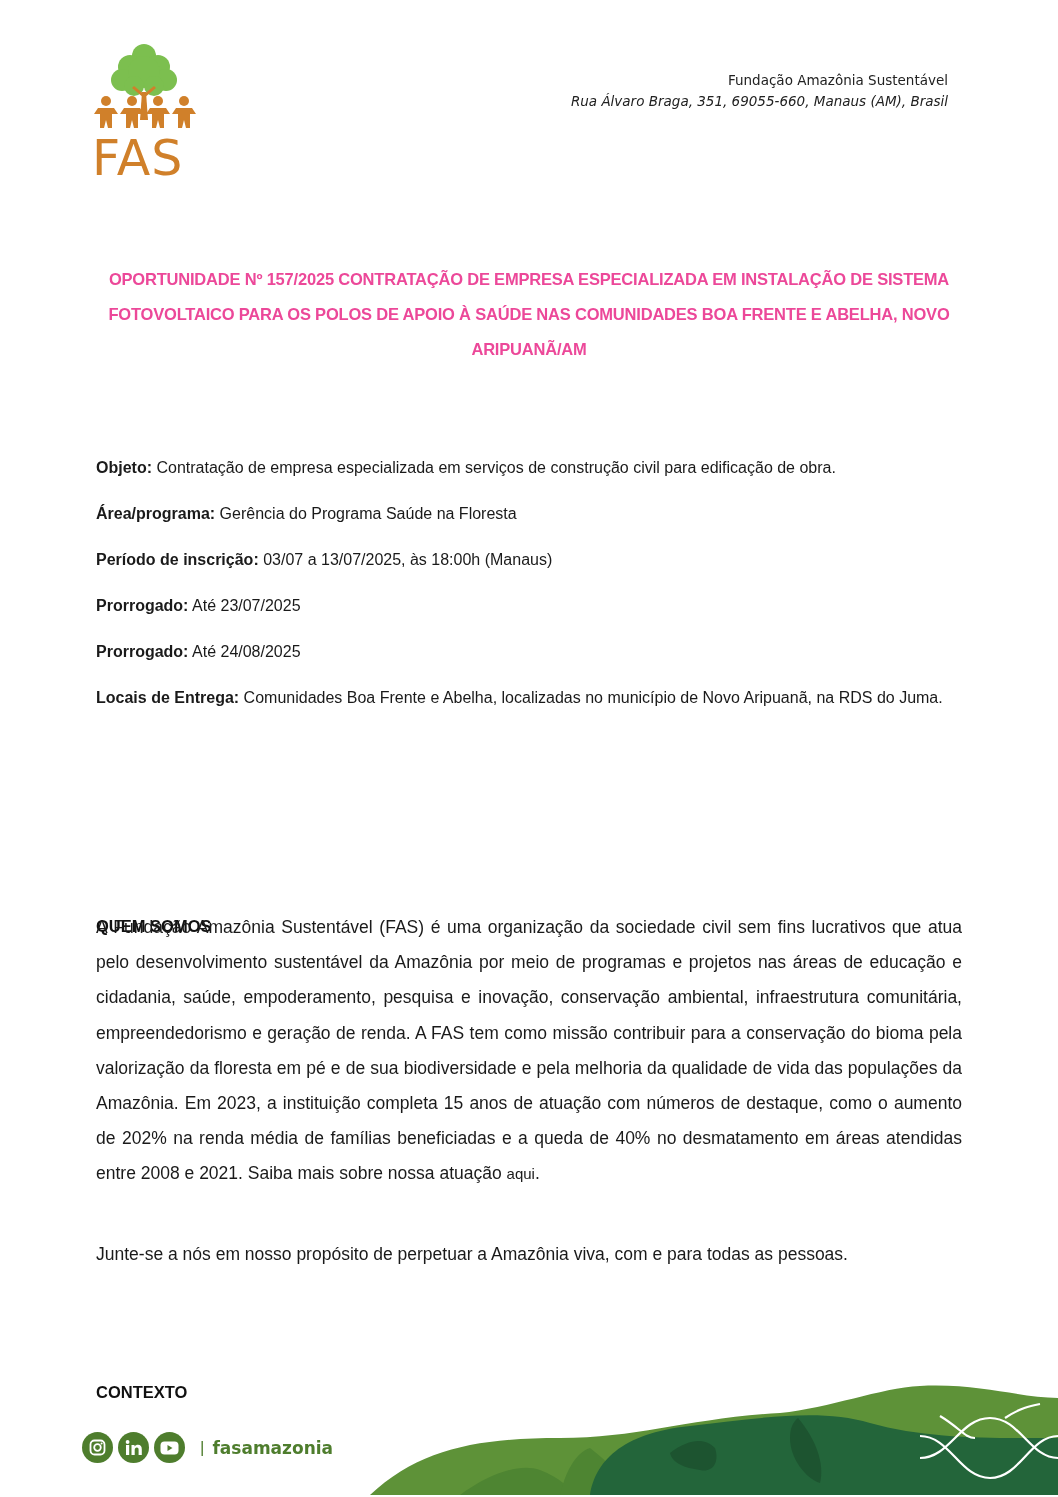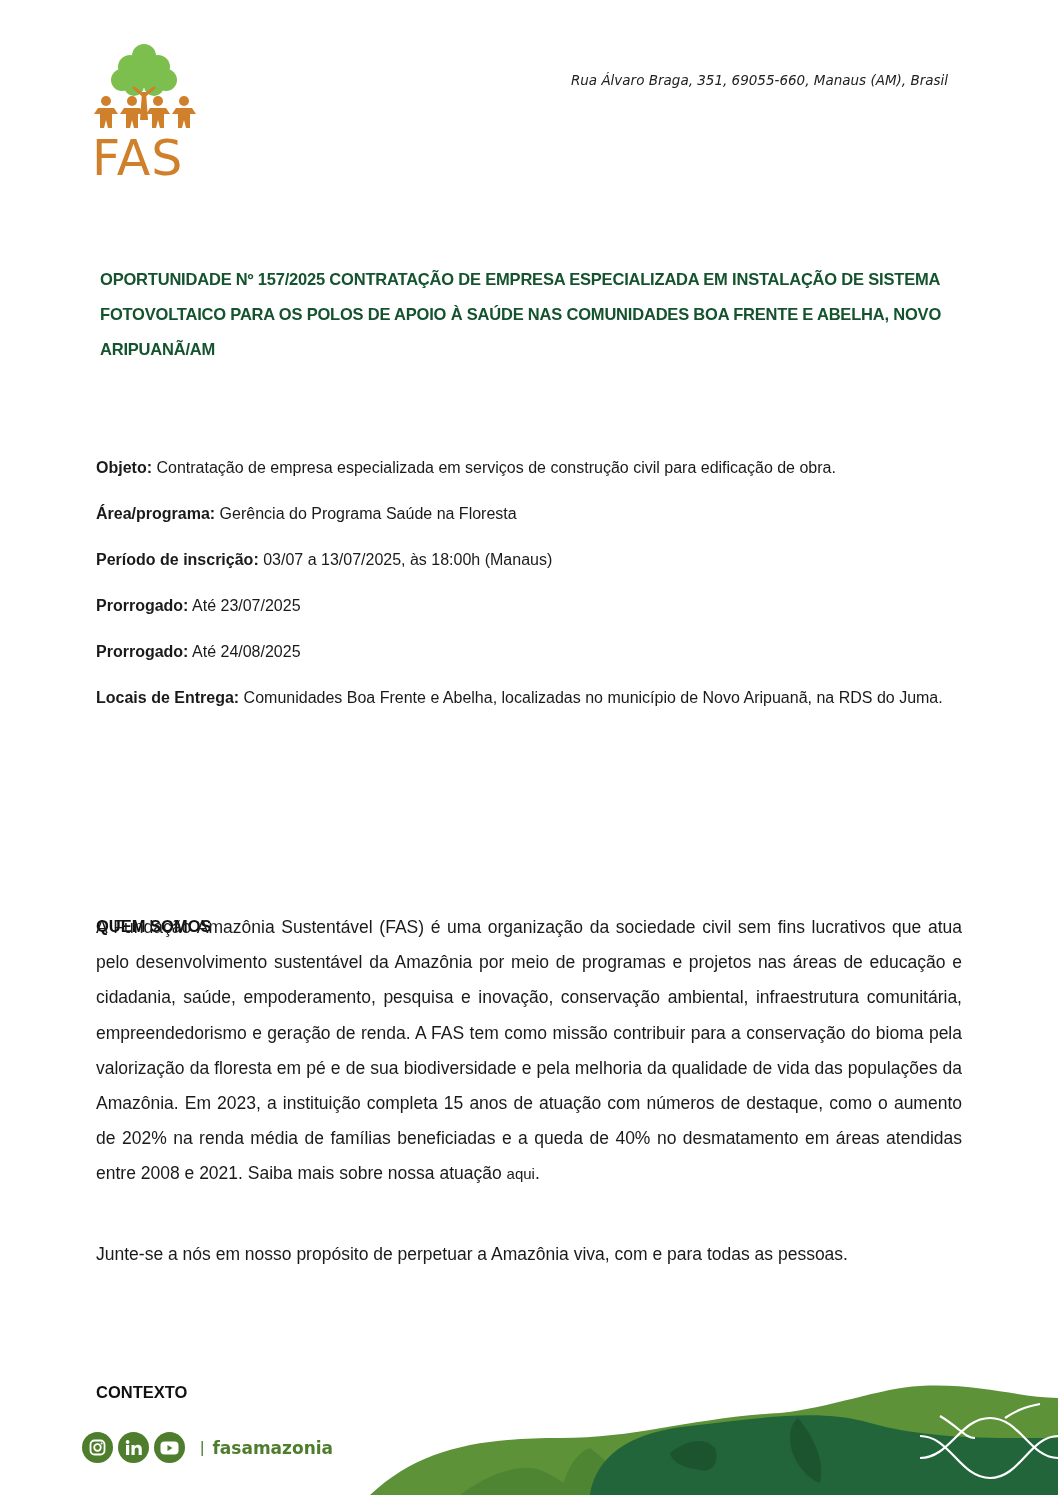--- a/index.html
+++ b/index.html
@@ -9,23 +9,23 @@
   .logo { position: absolute; left: 92px; top: 42px; width: 118px; height: 145px; }
   .logo-text { position: absolute; left: 0; top: 92px; width: 118px; text-align: left;
                font-family: "DejaVu Sans", sans-serif; font-size: 49px; color: #d0802a;
                letter-spacing: 1px; line-height: 1; }
 
   .org-header { position: absolute; right: 110px; top: 70px; text-align: right;
                 font-family: "DejaVu Sans", sans-serif; font-size: 13.5px; line-height: 21px; color: #222; }
   .org-header .addr, .org-header .contact { font-style: italic; }
   .org-header .contact span + span { margin-left: 10px; }
 
-  .doc-title { position: absolute; left: 100px; top: 262px; width: 858px; text-align: left;
+  .doc-title { position: absolute; left: 100px; top: 262px; width: 858px; text-align: center;
                font-family: "Liberation Sans", sans-serif; font-weight: bold; font-size: 16.5px;
-               line-height: 35px; color: #14532d; letter-spacing: -0.2px; }
+               line-height: 35px; color: #ec4899; letter-spacing: -0.2px; }
 
   .fields { position: absolute; left: 96px; top: 450px; width: 866px;
             font-size: 16px; line-height: 35px; }
   .field { margin: 0 0 11px 0; }
   .field b { font-weight: bold; }
 
   .section-heading { position: absolute; left: 96px; font-weight: bold; font-size: 16.5px; color: #111; margin-top: 45px; }
 
   .body-text { position: absolute; left: 96px; width: 866px; font-size: 17.5px; line-height: 35.2px;
                text-align: justify; }
@@ -76,20 +76,21 @@
       <g>
         <circle cx="92" cy="59" r="5"></circle>
         <path d="M84 66 L100 66 L104 72 L98 72 L98 86 L94 86 L92 78 L90 86 L86 86 L86 72 L80 72 Z"></path>
       </g>
     </g>
   </svg>
   <div class="logo-text">FAS</div>
 </div>
 
 <div class="org-header">
+  <div>Fundação Amazônia Sustentável</div>
   <div class="addr">Rua Álvaro Braga, 351, 69055-660, Manaus (AM), Brasil</div>
 </div>
 
 <div class="doc-title">OPORTUNIDADE Nº 157/2025 CONTRATAÇÃO DE EMPRESA ESPECIALIZADA EM INSTALAÇÃO DE SISTEMA FOTOVOLTAICO PARA OS POLOS DE APOIO À SAÚDE NAS COMUNIDADES BOA FRENTE E ABELHA, NOVO ARIPUANÃ/AM</div>
 
 <div class="fields">
   <div class="field"><b>Objeto:</b> <span>Contratação de empresa especializada em serviços de construção civil para edificação de obra.</span></div>
   <div class="field"><b>Área/programa:</b> <span>Gerência do Programa Saúde na Floresta</span></div>
   <div class="field"><b>Período de inscrição:</b> <span>03/07 a 13/07/2025, às 18:00h (Manaus)</span></div>
   <div class="field"><b>Prorrogado:</b> <span>Até 23/07/2025</span></div>

